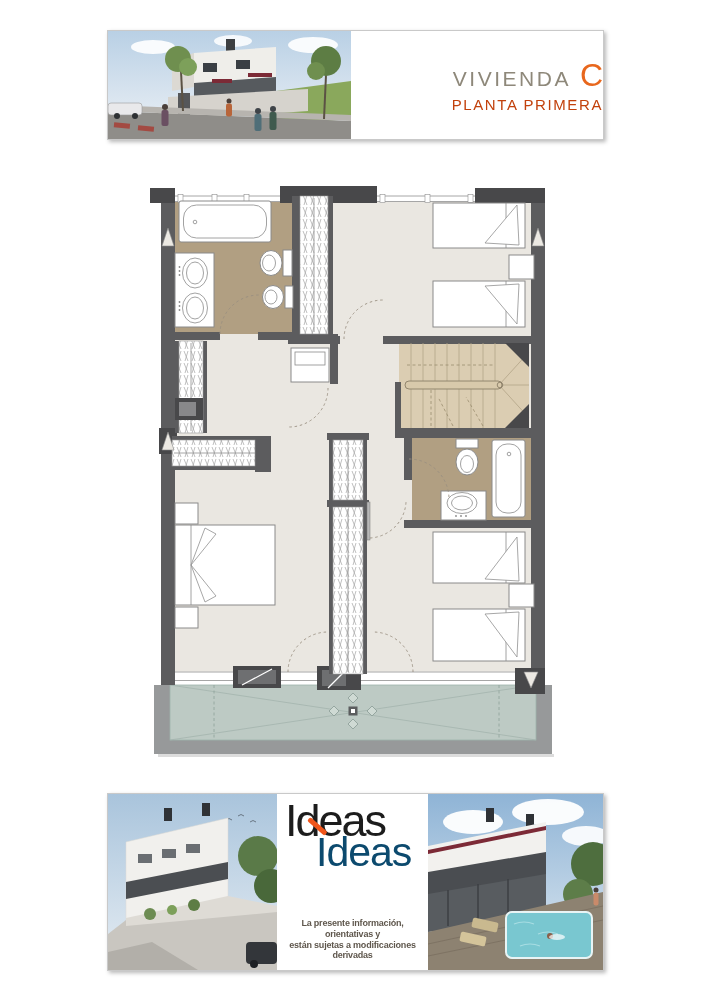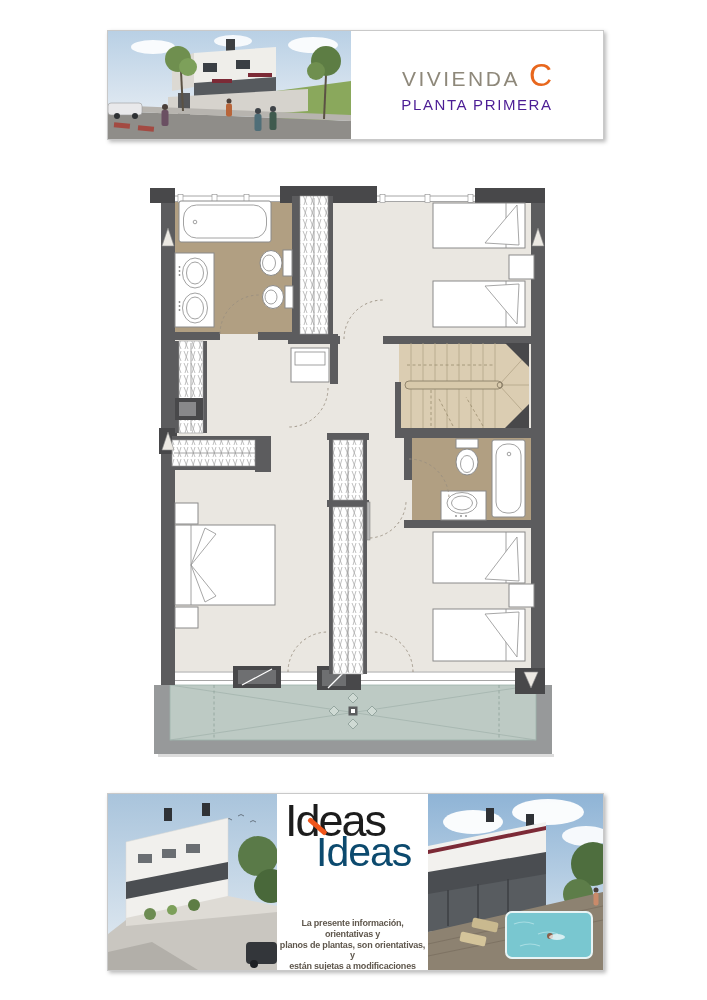--- a/index.html
+++ b/index.html
@@ -3,25 +3,25 @@
 <meta charset="utf-8">
 <style>
   html,body{margin:0;padding:0;background:#ffffff;}
   .page{position:relative;width:707px;height:1000px;background:#fff;overflow:hidden;
         font-family:"Liberation Sans",sans-serif;}
   .card{position:absolute;background:#fff;border:1px solid #c9c9c9;
         box-shadow:2px 2px 4px rgba(0,0,0,0.28);box-sizing:border-box;}
   
   .header-card{left:107px;top:30px;width:497px;height:110px;display:flex;}
   .header-photo{flex:0 0 243px;height:108px;}
-  .header-text{flex:1;display:flex;flex-direction:column;align-items:center;justify-content:center;}
+  .header-text{flex:1;display:flex;flex-direction:column;align-items:flex-end;justify-content:center;}
   .title-row{display:flex;align-items:baseline;}
   .title-main{font-size:21px;letter-spacing:2.5px;color:#8e887a;font-weight:400;}
   .title-letter{font-size:32px;color:#e8671d;font-weight:400;margin-left:9px;}
-  .subtitle{font-size:15px;letter-spacing:1.6px;color:#4c1d95;margin-top:2px;}
+  .subtitle{font-size:15px;letter-spacing:1.6px;color:#c2410c;margin-top:2px;}
   
   .plan{position:absolute;left:148px;top:182px;width:410px;height:578px;}
   
   .footer-card{left:107px;top:793px;width:497px;height:178px;display:flex;}
   .footer-photo-left{flex:0 0 169px;height:176px;}
   .footer-photo-right{flex:0 0 175px;height:176px;}
   .footer-center{flex:1;position:relative;overflow:hidden;}
   .brand{position:absolute;left:8px;top:4px;line-height:1;}
   .brand-line1{font-size:45px;font-weight:500;color:#1c1c1c;letter-spacing:-2px;position:relative;z-index:1;}
   .q-slash{position:absolute;left:21px;top:26px;width:23px;height:4.5px;background:#f0551a;
@@ -376,21 +376,20 @@
     </svg>
 
     <div class="footer-center">
       <div class="brand">
         <div class="brand-line1">Ideas</div>
         <div class="q-slash"></div>
         <div class="brand-line2">Ideas</div>
       </div>
       <div class="disclaimer">
         <div>La presente información, orientativas y</div>
-        <div>planos de plantas, son orientativas, y</div>
         <div>están sujetas a modificaciones derivadas</div>
 
       </div>
     </div>
 
     <svg class="footer-photo-right" viewBox="0 0 175 176" width="175" height="176">
       <defs>
         <linearGradient id="skyR" x1="0" y1="0" x2="0" y2="1">
           <stop offset="0" stop-color="#8fb4d6"></stop>
             <stop offset="1" stop-color="#dfe9f1"></stop>

